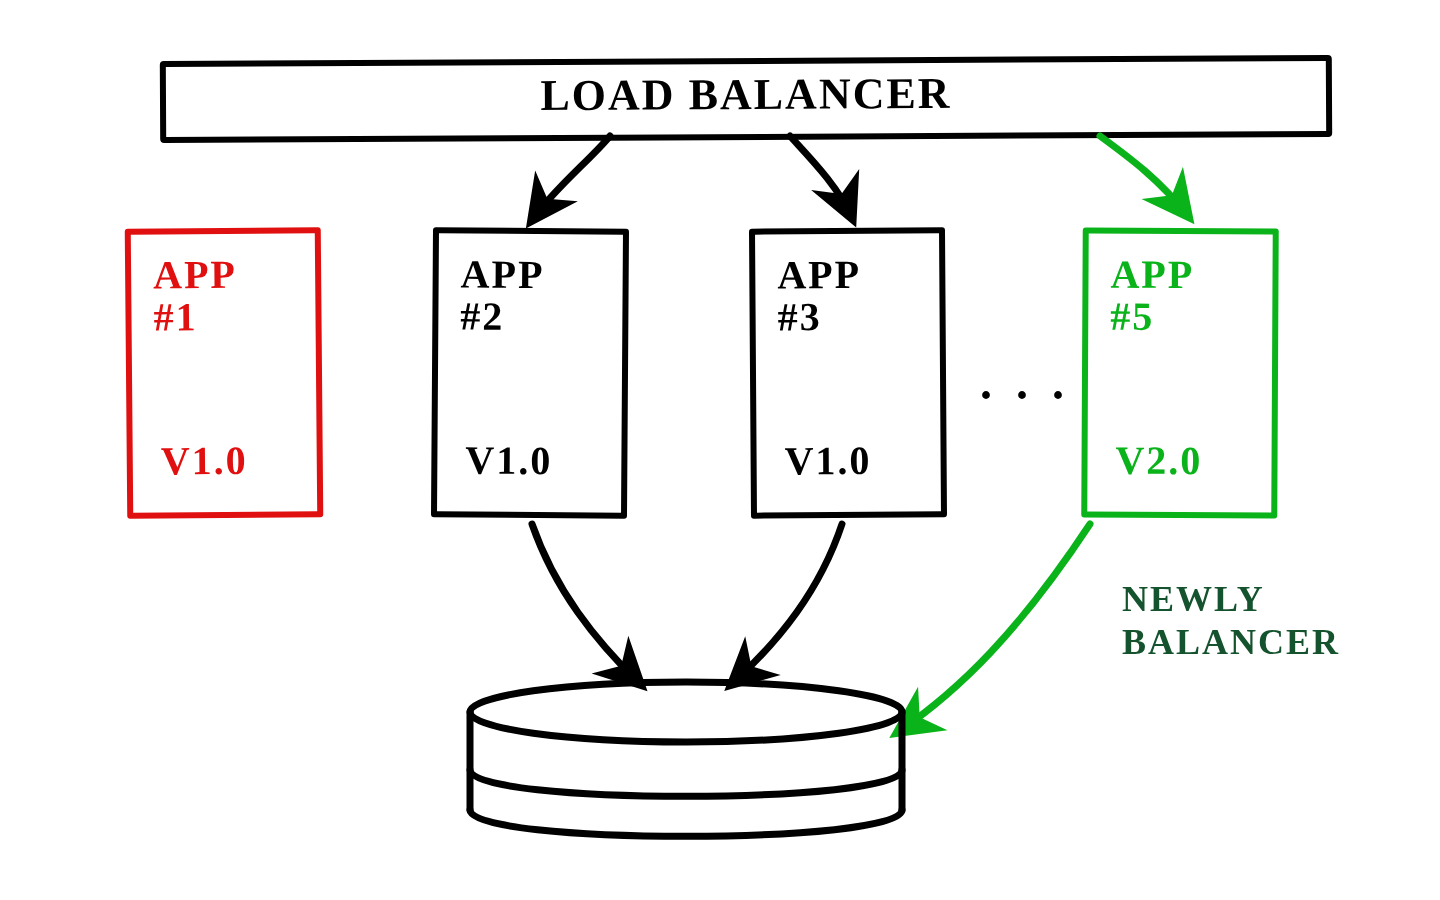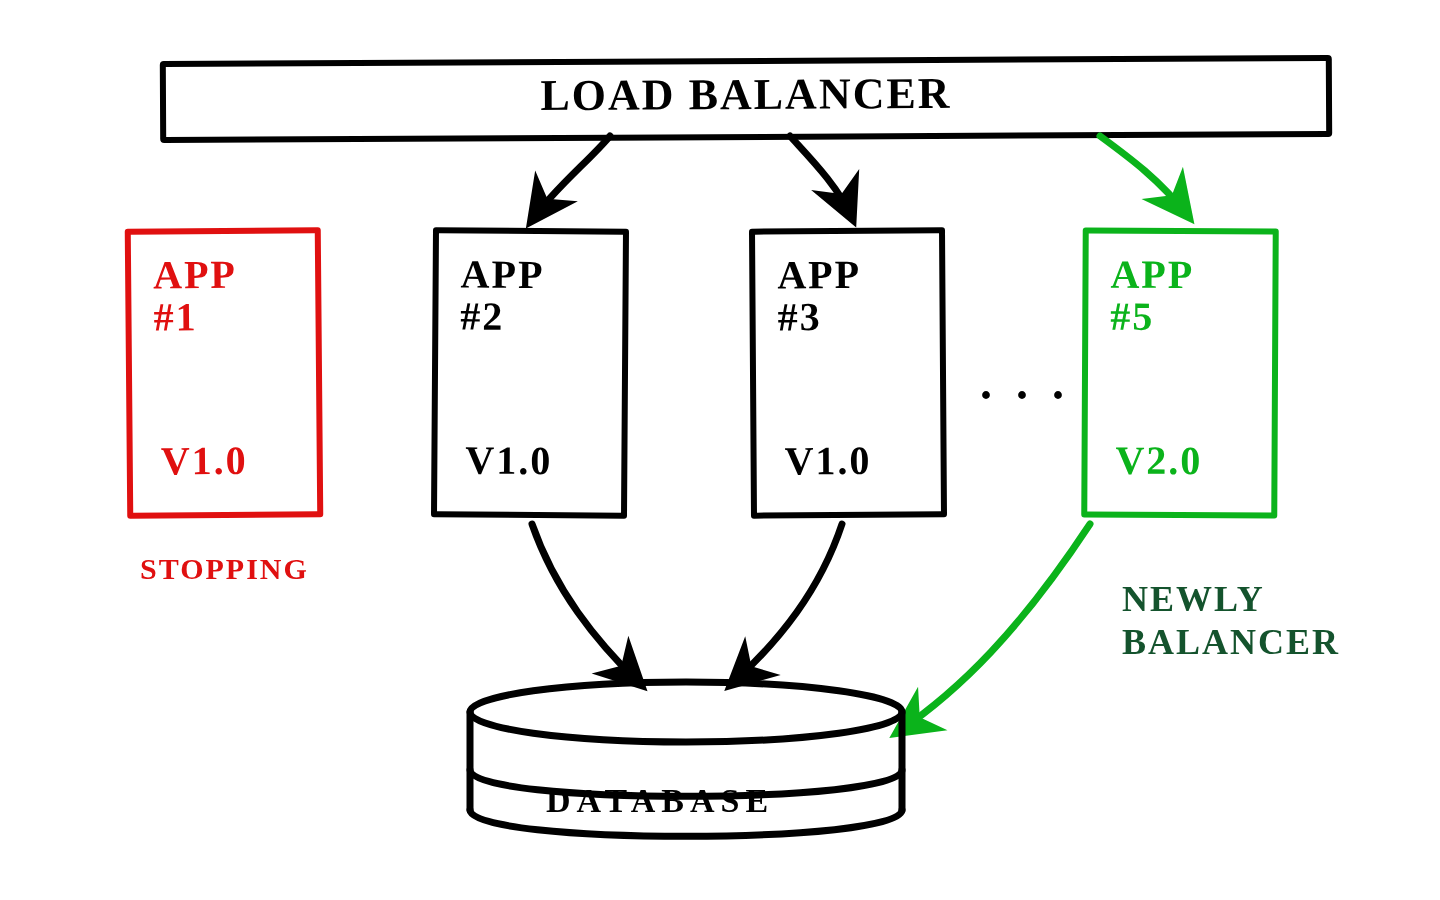--- a/index.html
+++ b/index.html
@@ -80,21 +80,20 @@
 
 <div class="lb hand">
   <span>LOAD BALANCER</span>
 </div>
 
 <div class="app app1 hand">
   <span class="name">APP</span>
   <span class="num">#1</span>
   <span class="ver">V1.0</span>
 </div>
-<div class="hand cap-stop">STOPPING</div>
 
 <div class="app app2 hand">
   <span class="name">APP</span>
   <span class="num">#2</span>
   <span class="ver">V1.0</span>
 </div>
 
 <div class="app app3 hand">
   <span class="name">APP</span>
   <span class="num">#3</span>
@@ -106,21 +105,20 @@
 <div class="app app5 hand">
   <span class="name">APP</span>
   <span class="num">#5</span>
   <span class="ver">V2.0</span>
 </div>
 <div class="hand cap-new">
   <span>NEWLY</span><br>
   <span>BALANCER</span>
 </div>
 
-<div class="hand db-label">DATABASE</div>
 
 <svg class="wires" viewBox="0 0 1440 900">
   <defs>
     <marker id="ah-black" viewBox="0 0 12 12" refX="9" refY="6" markerWidth="9" markerHeight="9" orient="auto-start-reverse">
       <path d="M1,1 L11,6 L1,11 L4,6 Z" fill="#000"></path>
     </marker>
     <marker id="ah-green" viewBox="0 0 12 12" refX="9" refY="6" markerWidth="9" markerHeight="9" orient="auto-start-reverse">
       <path d="M1,1 L11,6 L1,11 L4,6 Z" fill="#0bb31b"></path>
     </marker>
   </defs>

